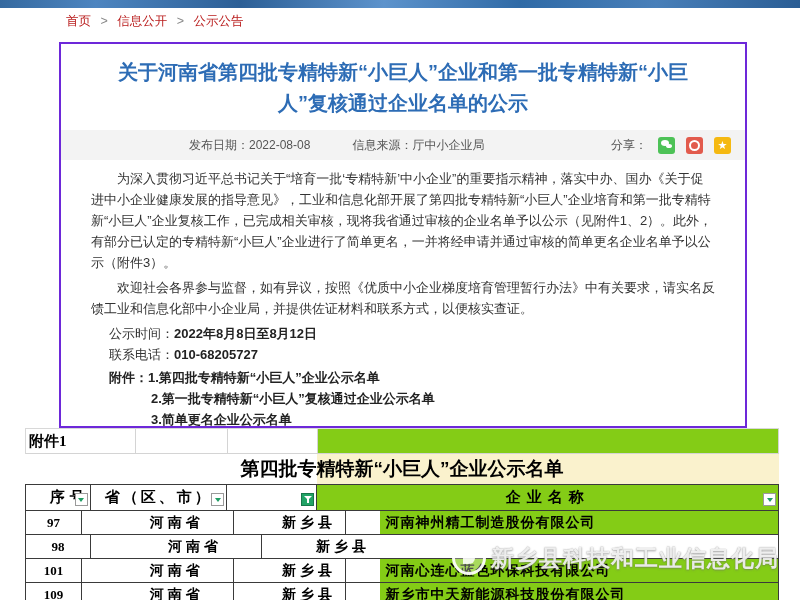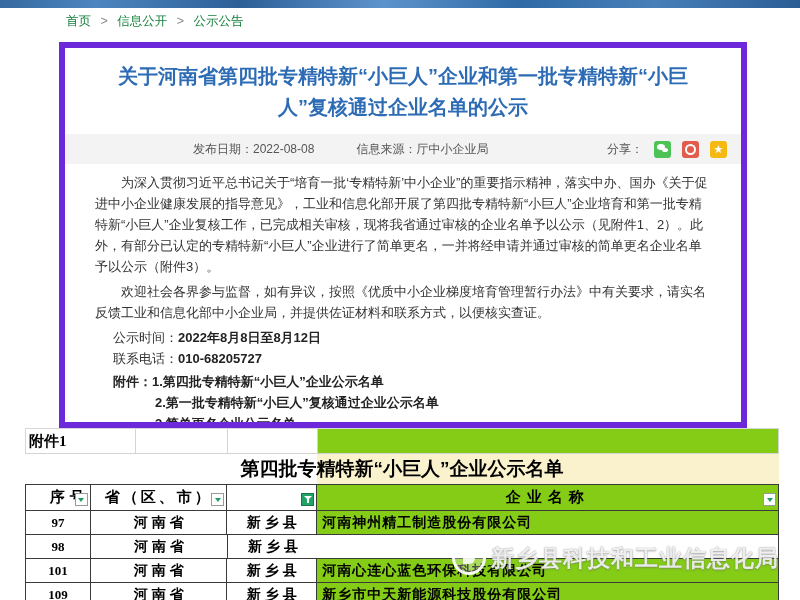--- a/index.html
+++ b/index.html
@@ -8,26 +8,26 @@
     background:#ffffff;
     font-family:"Liberation Sans","DejaVu Sans",sans-serif;
   }
   
   .topbar {
     position:absolute; top:0; left:0; width:800px; height:8px;
     background:linear-gradient(90deg,#35699f,#4d85c0 12%,#2c5f96 30%,#5d93cc 48%,#2f6aa6 65%,#487fb9 82%,#2a5d94);
   }
   
   .breadcrumb { position:absolute; top:13px; left:66px; font-size:12.5px; color:#666; }
-  .bc-item { color:#15803d; cursor:pointer; }
+  .bc-item { color:#b91c1c; cursor:pointer; }
   .bc-sep { margin:0 6px; color:#888; }
   
   .card {
     position:absolute; left:59px; top:42px; width:688px; height:386px;
-    background:#fff; border:6px solid #6d28d9; box-sizing:border-box; overflow:hidden;
+    background:#fff; border:2px solid #6d28d9; box-sizing:border-box; overflow:hidden;
   }
   .doc-title {
     margin:13px 34px 0; text-align:center;
     font-size:20px; line-height:31px; font-weight:bold; color:#2d6cb5;
   }
   .meta {
     margin-top:11px; height:30px; background:#f3f3f3;
     display:flex; align-items:center; font-size:12px; color:#555;
   }
   .meta .pub { margin-left:128px; }
@@ -76,21 +76,21 @@
   }
   .grid { border:1px solid #3a3a3a; }
   .grid .srow { border-bottom:1px solid #3a3a3a; }
   .grid .srow:last-child { border-bottom:none; }
   .grid .cell { border-right:1px solid #3a3a3a; }
   .grid .cell:last-child { border-right:none; }
   .header-row { height:25px; font-weight:bold; font-size:15px; }
   .header-row .c1 { letter-spacing:5px; padding-left:4px;justify-content:flex-end; }
   .header-row .c2 { letter-spacing:3px; }
   .header-row .c4 { letter-spacing:6px; justify-content:center; padding-left:0; }
-  .data-row { height:23px; font-size:14px; }
+  .data-row { height:23px; font-size:14px;gap:34px; }
   .data-row .c1 { font-size:13px; }
   .data-row .c2, .data-row .c3 { letter-spacing:4px; padding-left:4px; }
   .data-row .c4 { letter-spacing:1px; }
   
   .fbtn {
     position:absolute; right:2px; bottom:4px; width:13px; height:13px;
     background:#fff; border:1px solid #9a9a9a; box-sizing:border-box; cursor:pointer;
     display:flex; align-items:center; justify-content:center;
   }
   .tri { width:0; height:0; border-left:3.5px solid transparent; border-right:3.5px solid transparent; border-top:4.5px solid #1f9d63; }

